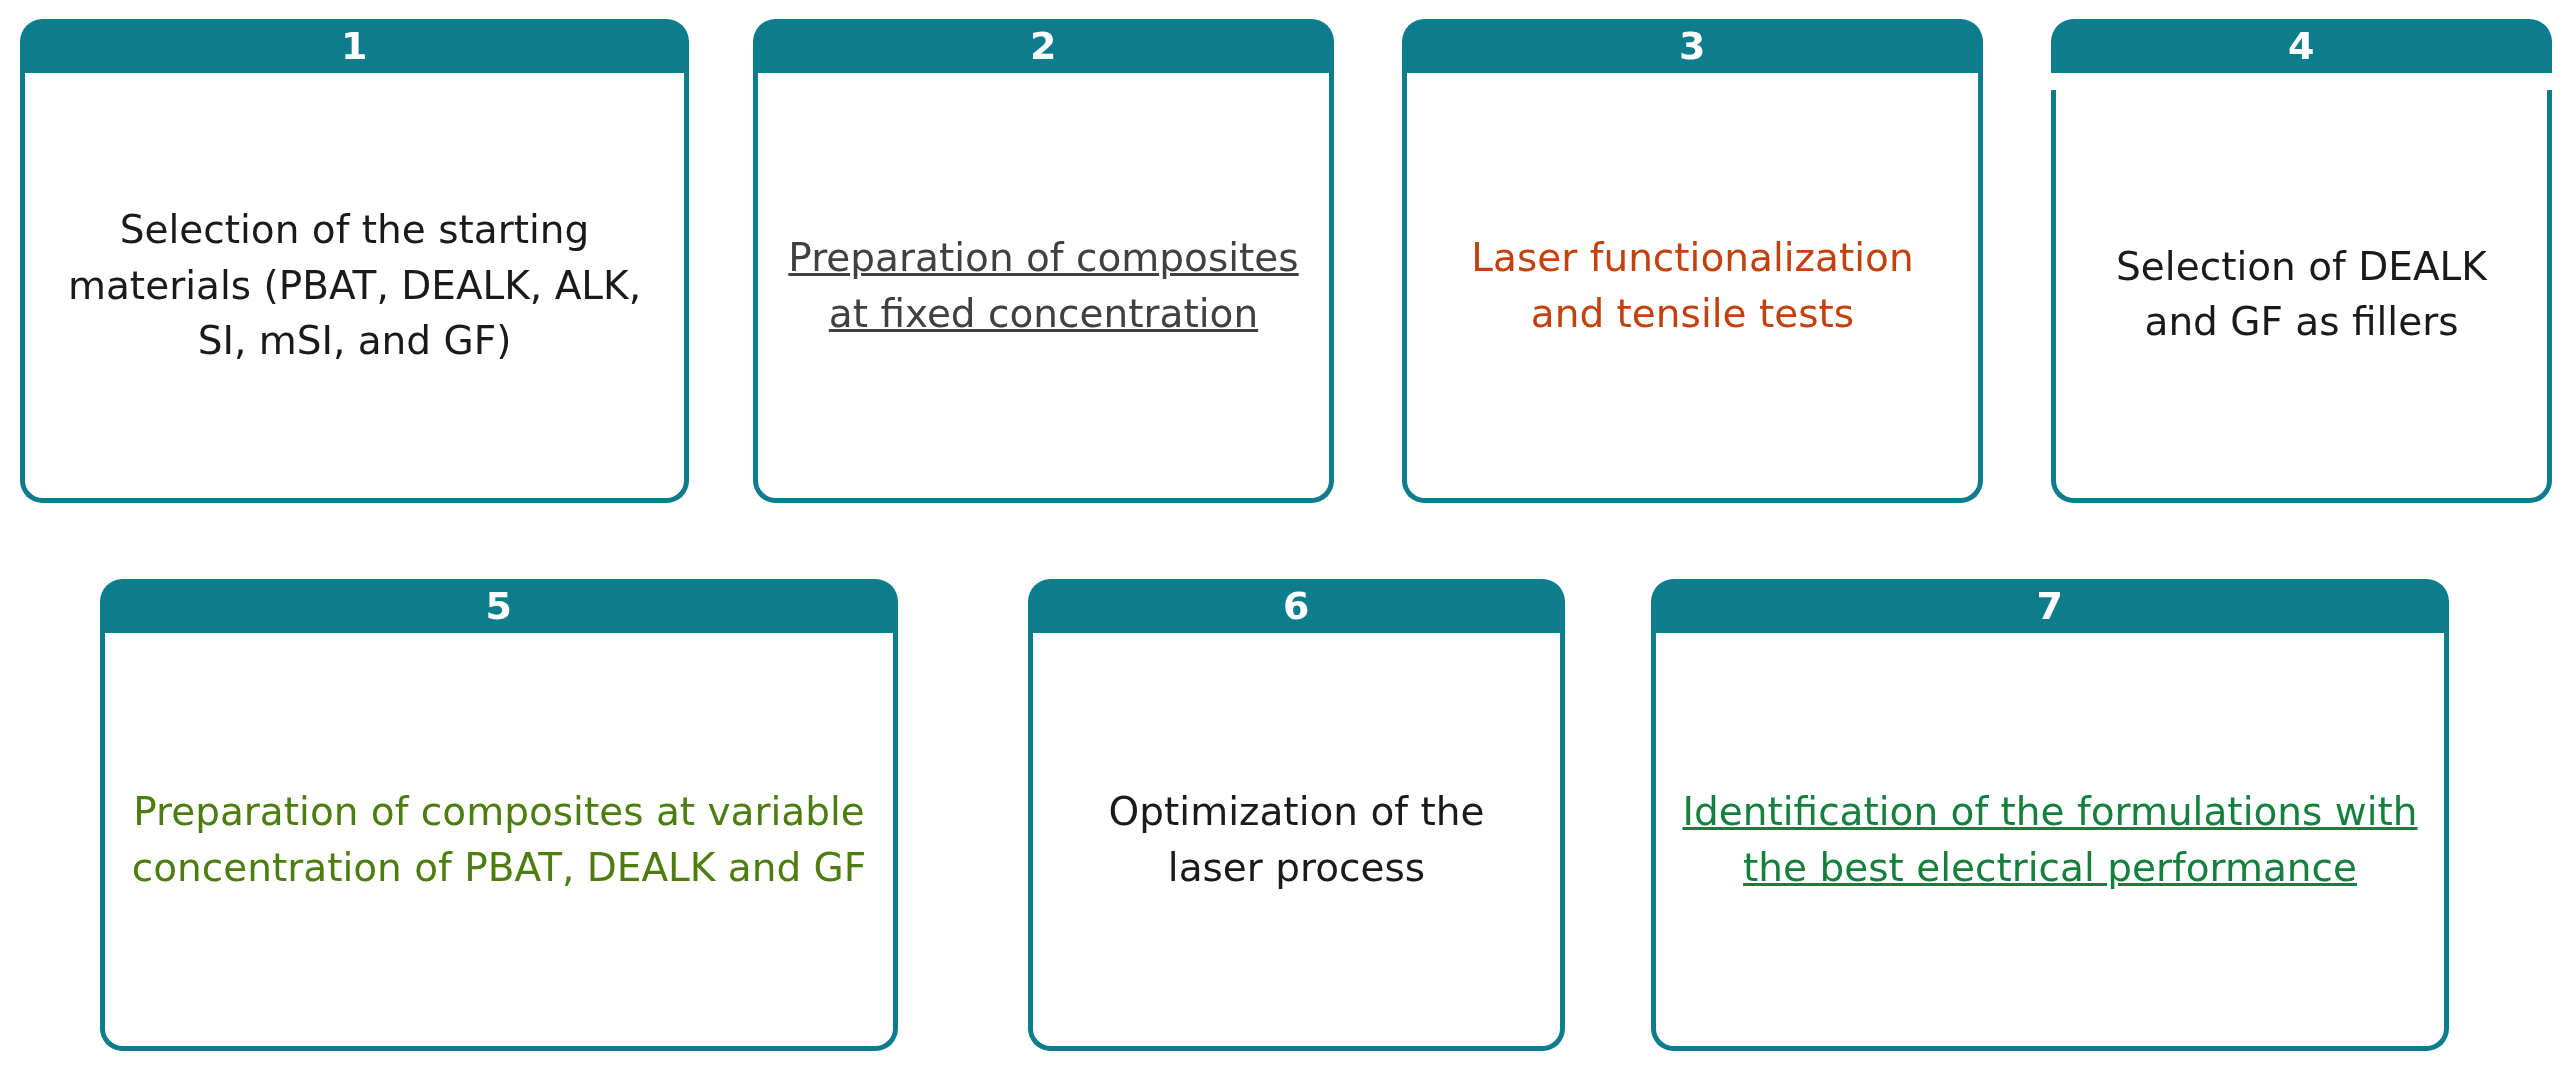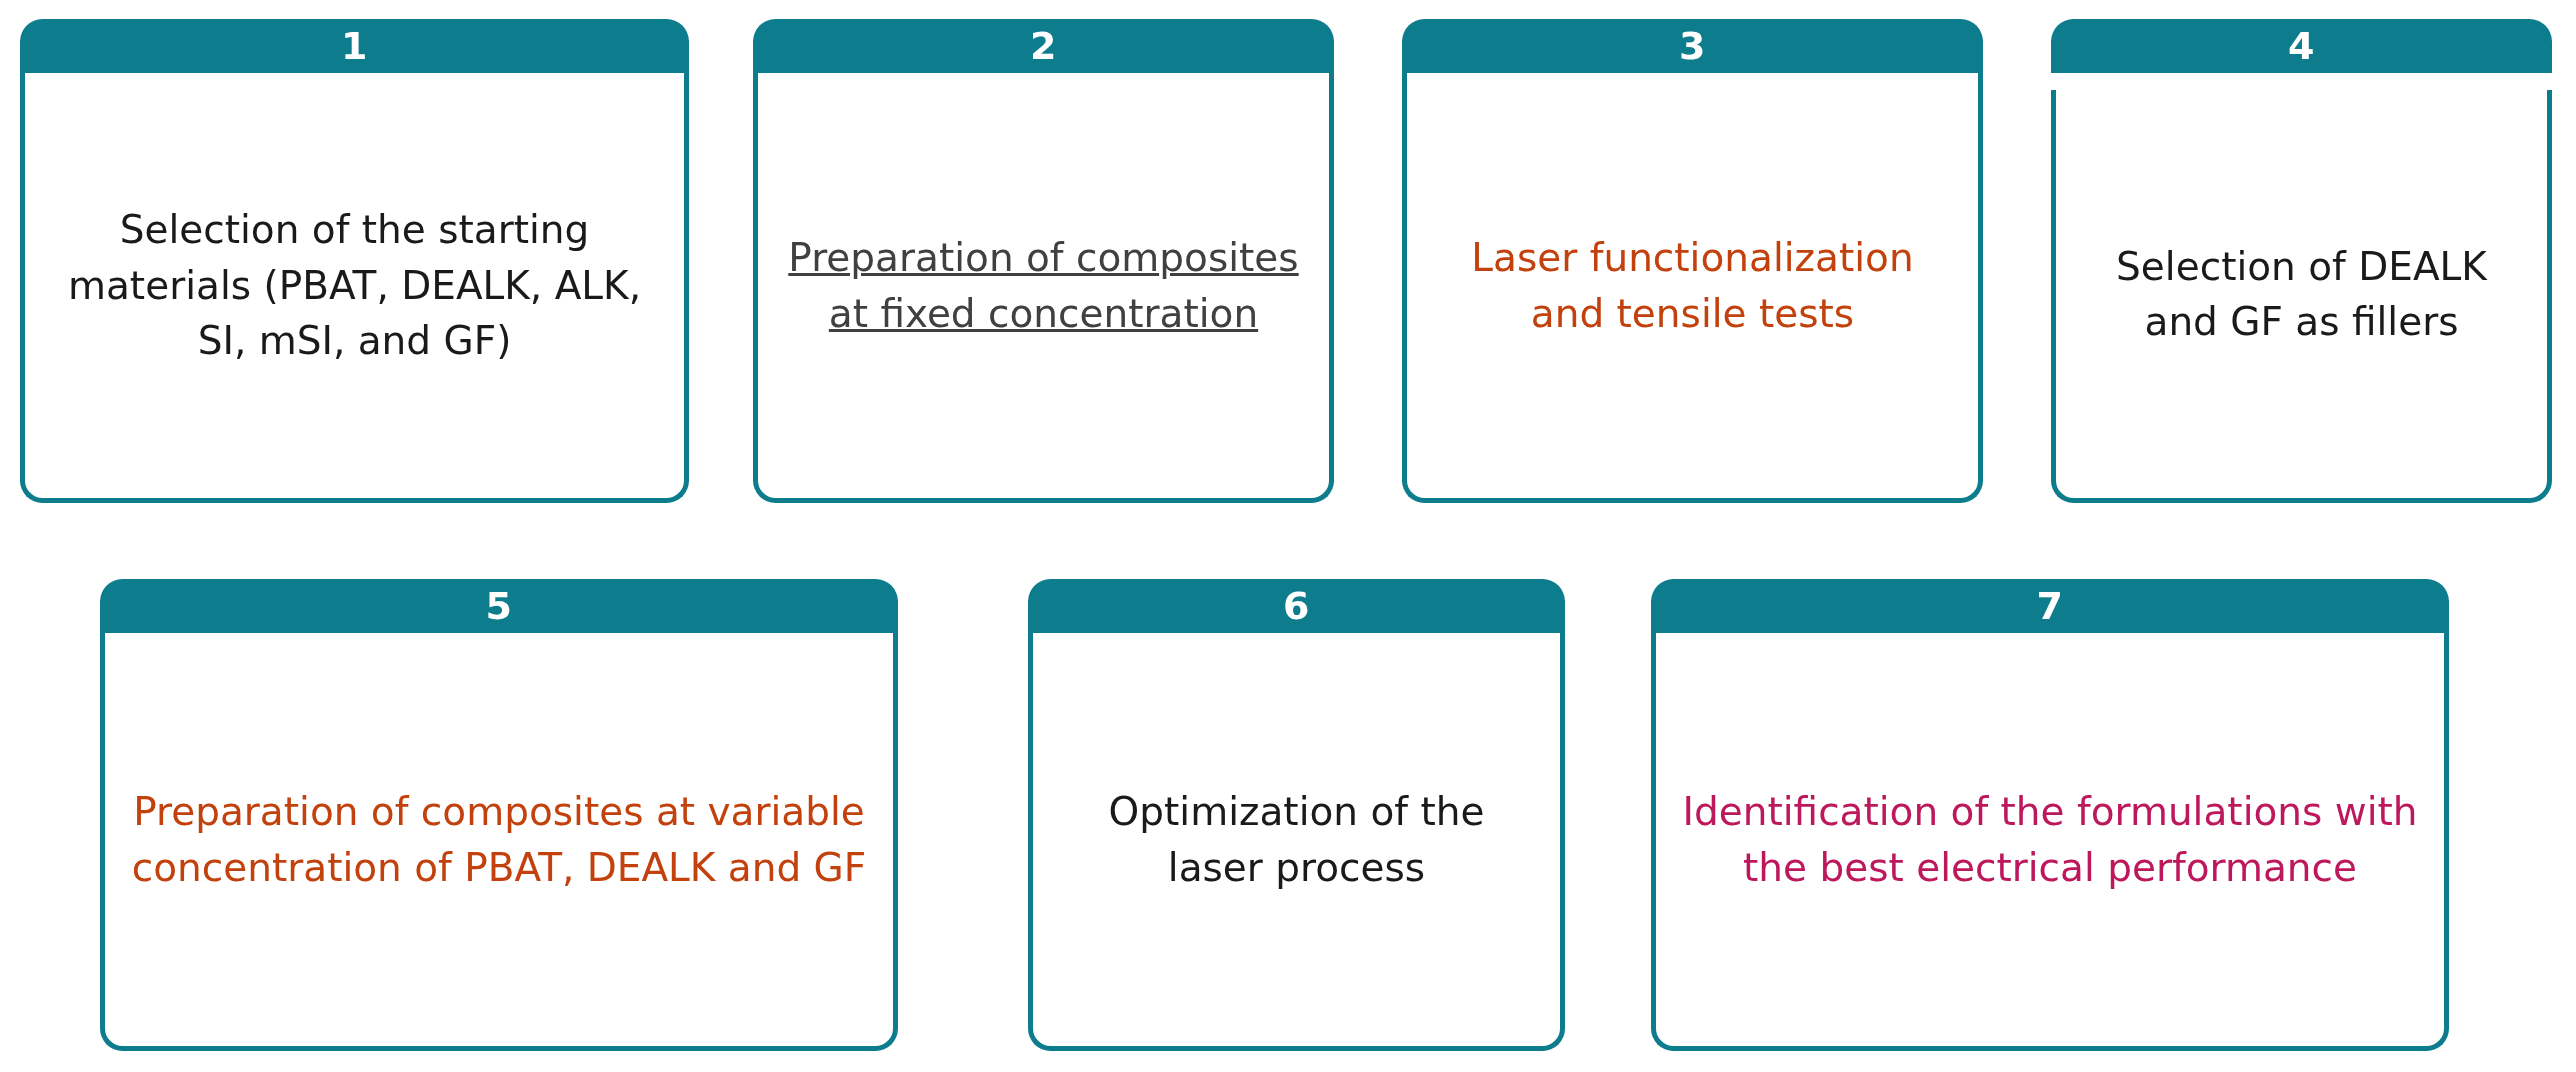--- a/index.html
+++ b/index.html
@@ -92,34 +92,34 @@
         <span>4</span>
       </div>
       <div class="step-body" style="border-color: rgb(13, 124, 140); color: rgb(26, 26, 26); margin-top: 17px;">
         <span class="step-body-text">Selection of DEALK and GF as fillers</span>
       </div>
     </div>
     <div class="step-card" style="left: 100px; top: 579px; width: 798px; height: 472px;">
       <div class="step-header" style="height: 54px; background: rgb(13, 124, 140);">
         <span>5</span>
       </div>
-      <div class="step-body" style="border-color: rgb(13, 124, 140); color: #c2410c;">
+      <div class="step-body" style="border-color: rgb(13, 124, 140); color: #4d7c0f;">
         <span class="step-body-text">Preparation of composites at variable concentration of PBAT, DEALK and GF</span>
       </div>
     </div>
     <div class="step-card" style="left: 1028px; top: 579px; width: 537px; height: 472px;">
       <div class="step-header" style="height: 54px; background: rgb(13, 124, 140);">
         <span>6</span>
       </div>
       <div class="step-body" style="border-color: rgb(13, 124, 140); color: rgb(26, 26, 26);">
         <span class="step-body-text">Optimization of the laser process</span>
       </div>
     </div>
     <div class="step-card" style="left: 1651px; top: 579px; width: 798px; height: 472px;">
       <div class="step-header" style="height: 54px; background: rgb(13, 124, 140);">
         <span>7</span>
       </div>
-      <div class="step-body" style="border-color: rgb(13, 124, 140); color: #be185d;">
+      <div class="step-body" style="border-color: rgb(13, 124, 140); color: #15803d; text-decoration: underline;">
         <span class="step-body-text">Identification of the formulations with the best electrical performance</span>
       </div>
     </div>
   </div>
 
 
 </body></html>

